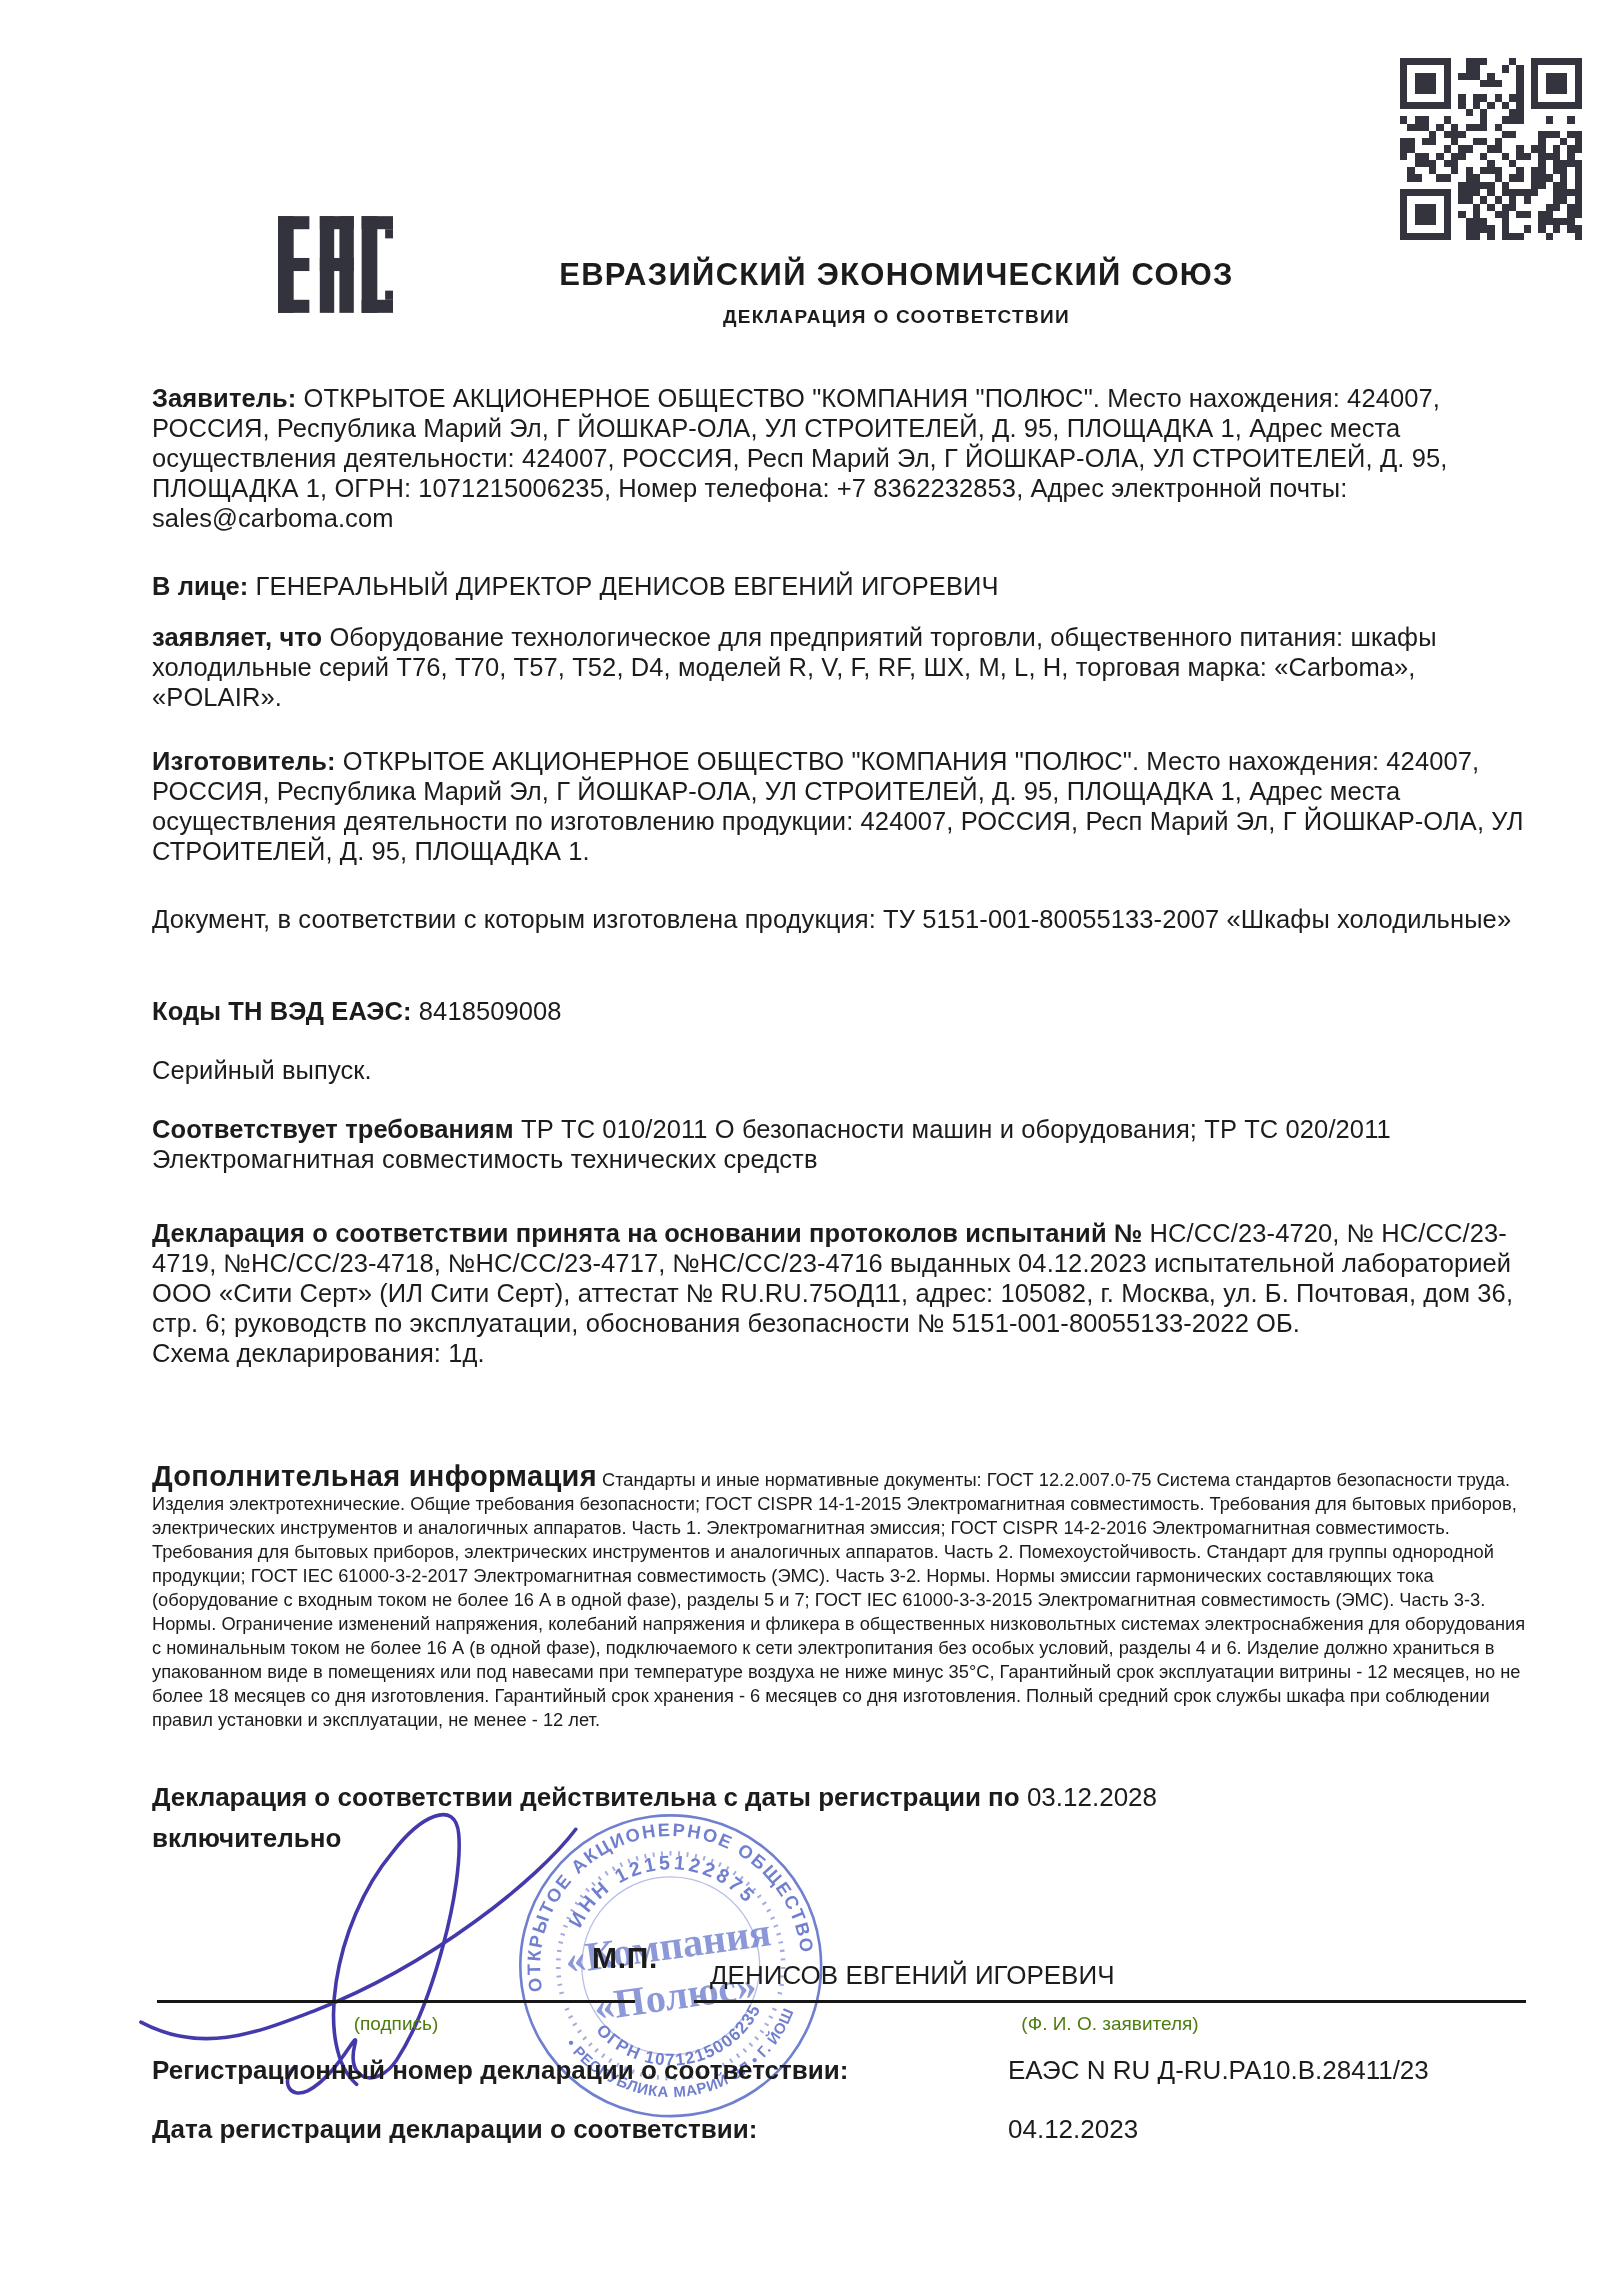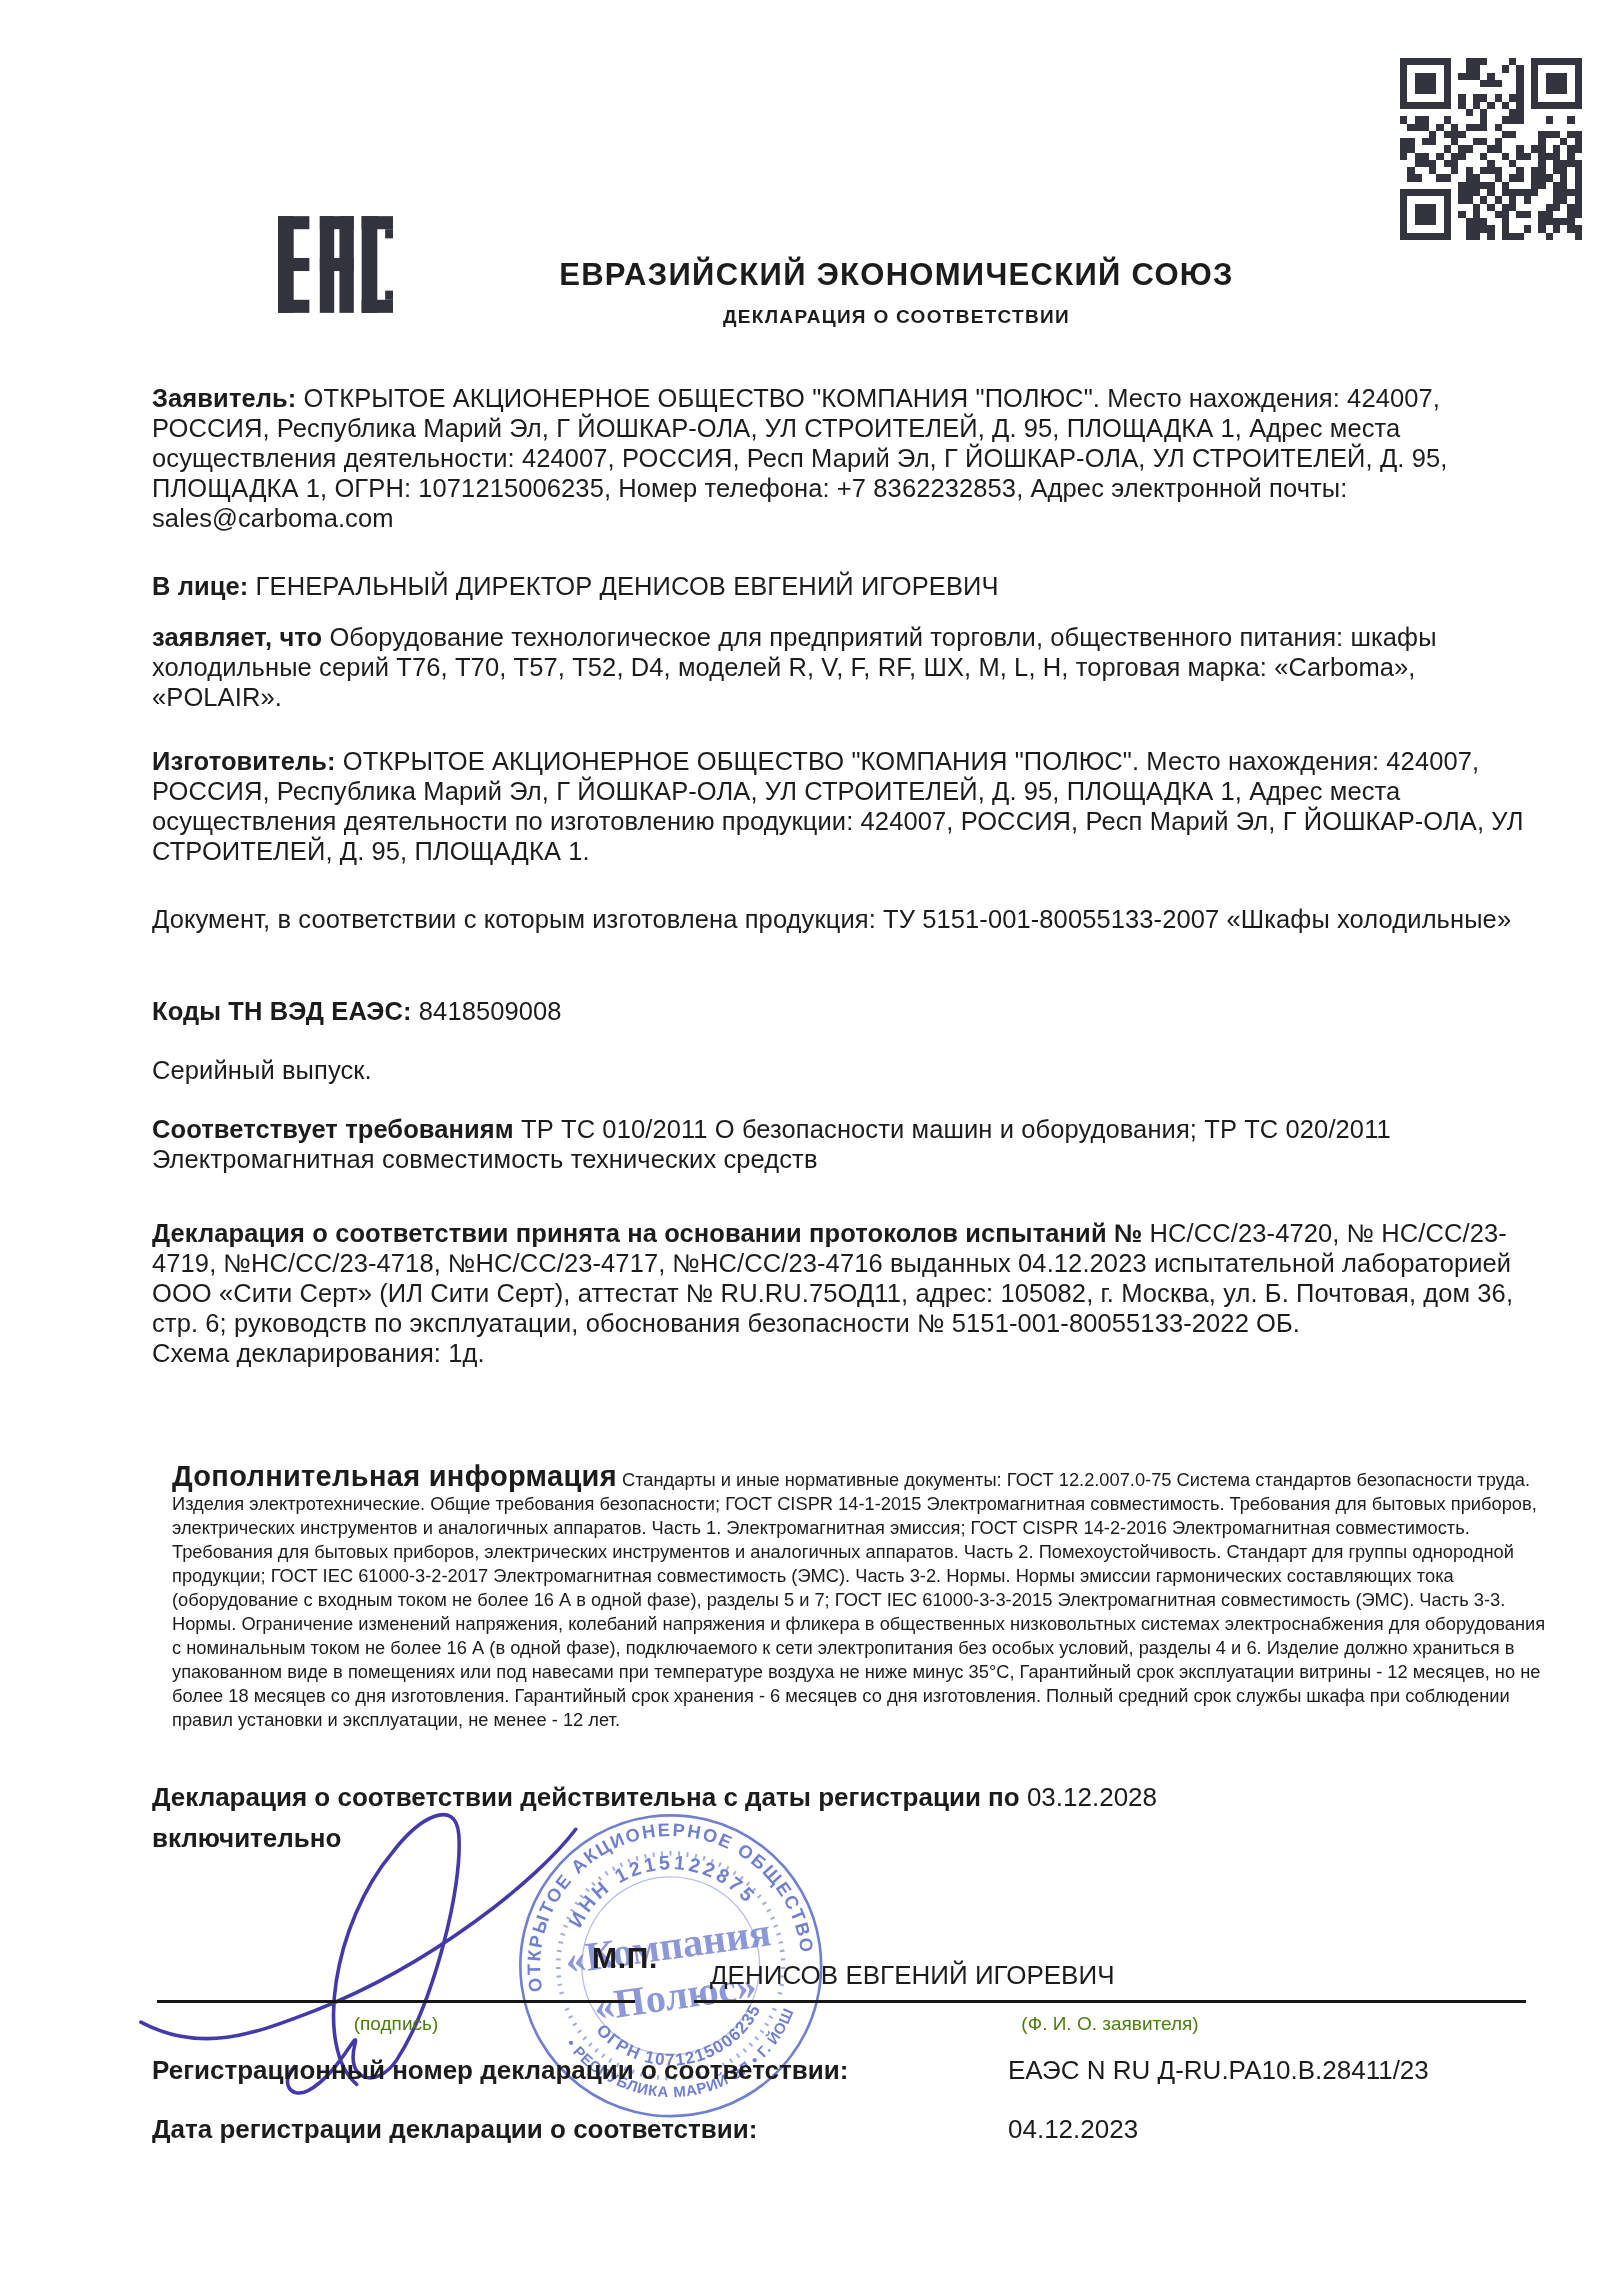--- a/index.html
+++ b/index.html
@@ -328,21 +328,21 @@
 
 <div class="abs para" style="left:152px;top:1106px;margin-top:8px;">
   <span class="b">Соответствует требованиям</span><span>  ТР ТС 010/2011 О безопасности машин и оборудования; ТР ТС 020/2011 Электромагнитная совместимость технических средств</span>
 </div>
 
 <div class="abs para" style="left:152px;top:1218px;">
   <div><span class="b">Декларация о соответствии принята на основании протоколов испытаний №</span><span> НС/СС/23-4720, № НС/СС/23-4719, №НС/СС/23-4718, №НС/СС/23-4717, №НС/СС/23-4716 выданных 04.12.2023 испытательной лабораторией ООО «Сити Серт» (ИЛ Сити Серт), аттестат № RU.RU.75ОД11, адрес: 105082, г. Москва, ул. Б. Почтовая, дом 36, стр. 6; руководств по эксплуатации, обоснования безопасности № 5151-001-80055133-2022 ОБ.</span></div>
   <div>Схема декларирования: 1д.</div>
 </div>
 
-<div class="abs fineprint" style="left:152px;top:1464px;margin-left:20px;">
+<div class="abs fineprint" style="left:152px;top:1464px;">
   <span class="head">Дополнительная информация</span><span> Стандарты и иные нормативные документы: ГОСТ 12.2.007.0-75 Система стандартов безопасности труда. Изделия электротехнические. Общие требования безопасности; ГОСТ CISPR 14-1-2015 Электромагнитная совместимость. Требования для бытовых приборов, электрических инструментов и аналогичных аппаратов. Часть 1. Электромагнитная эмиссия; ГОСТ CISPR 14-2-2016 Электромагнитная совместимость. Требования для бытовых приборов, электрических инструментов и аналогичных аппаратов. Часть 2. Помехоустойчивость. Стандарт для группы однородной продукции; ГОСТ IEC 61000-3-2-2017 Электромагнитная совместимость (ЭМС). Часть 3-2. Нормы. Нормы эмиссии гармонических составляющих тока (оборудование с входным током не более 16 А в одной фазе), разделы 5 и 7; ГОСТ IEC 61000-3-3-2015 Электромагнитная совместимость (ЭМС). Часть 3-3. Нормы. Ограничение изменений напряжения, колебаний напряжения и фликера в общественных низковольтных системах электроснабжения для оборудования с номинальным током не более 16 А (в одной фазе), подключаемого к сети электропитания без особых условий, разделы 4 и 6. Изделие должно храниться в упакованном виде в помещениях или под навесами при температуре воздуха не ниже минус 35°С, Гарантийный срок эксплуатации витрины - 12 месяцев, но не более 18 месяцев со дня изготовления. Гарантийный срок хранения - 6 месяцев со дня изготовления. Полный средний срок службы шкафа при соблюдении правил установки и эксплуатации, не менее - 12 лет.</span>
 </div>
 
 <div class="abs valid" style="left:152px;top:1777px;">
   <div><span>Декларация о соответствии действительна с даты регистрации по</span><span class="reg-date"> 03.12.2028</span></div>
   <div>включительно</div>
 </div>
 
 <div class="abs" style="left:118px;top:1793px;">
   <svg width="497" height="308" viewBox="0 0 760 470">

